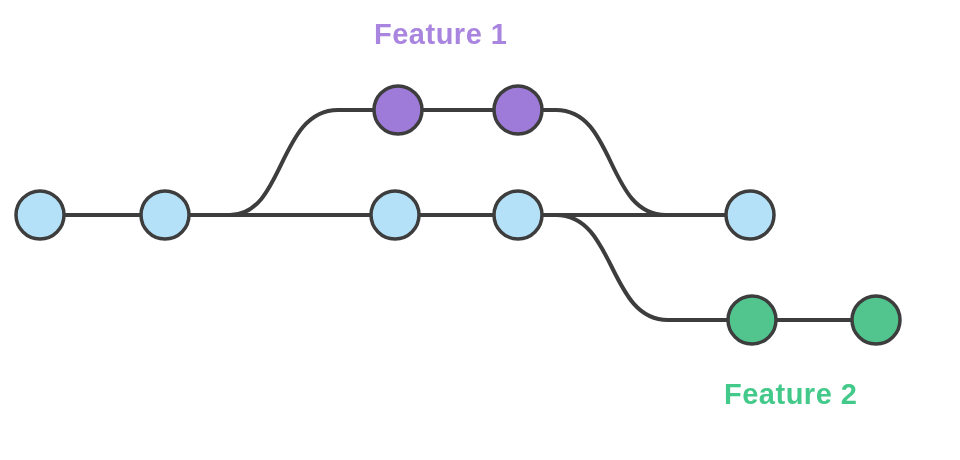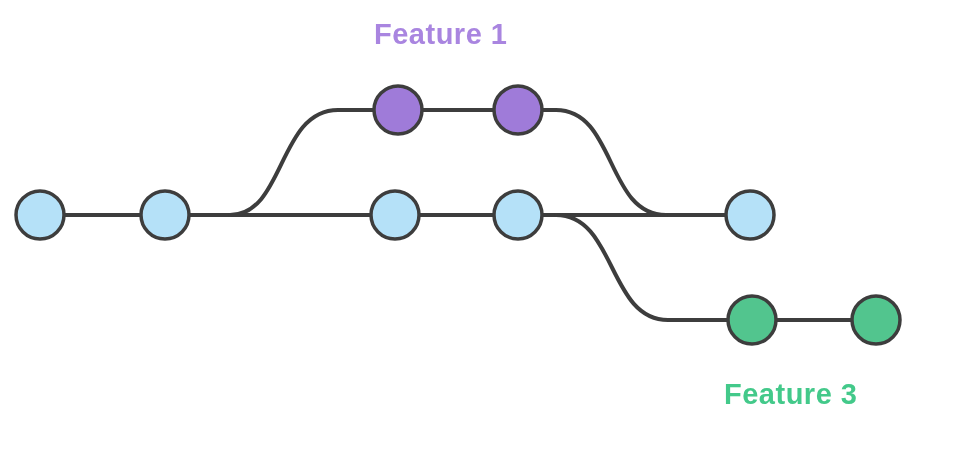--- a/index.html
+++ b/index.html
@@ -64,15 +64,15 @@
     <circle class="commit main" cx="518" cy="215" r="24"></circle>
     <circle class="commit main" cx="750" cy="215" r="24"></circle>
 
     <circle class="commit feature2" cx="752" cy="320" r="24"></circle>
     <circle class="commit feature2" cx="876" cy="320" r="24"></circle>
   </svg>
 
   <div class="branch-label label-feature1">Feature 1</div>
 
 
-  <div class="branch-label label-feature2">Feature 3</div>
+  <div class="branch-label label-feature2">Feature 2</div>
 
 </div>
 
 </body></html>

